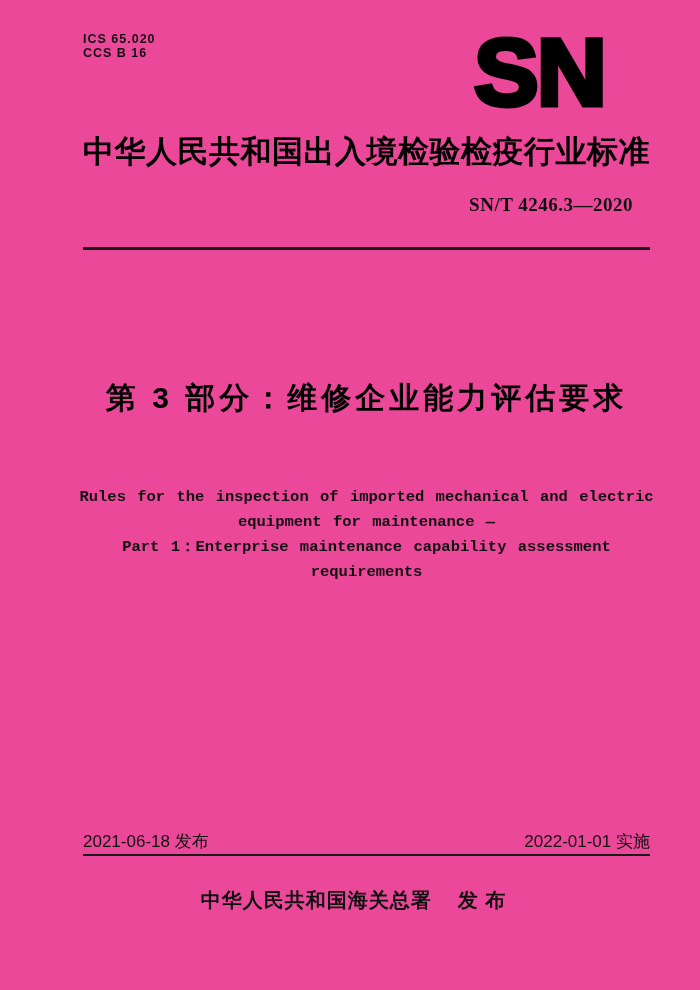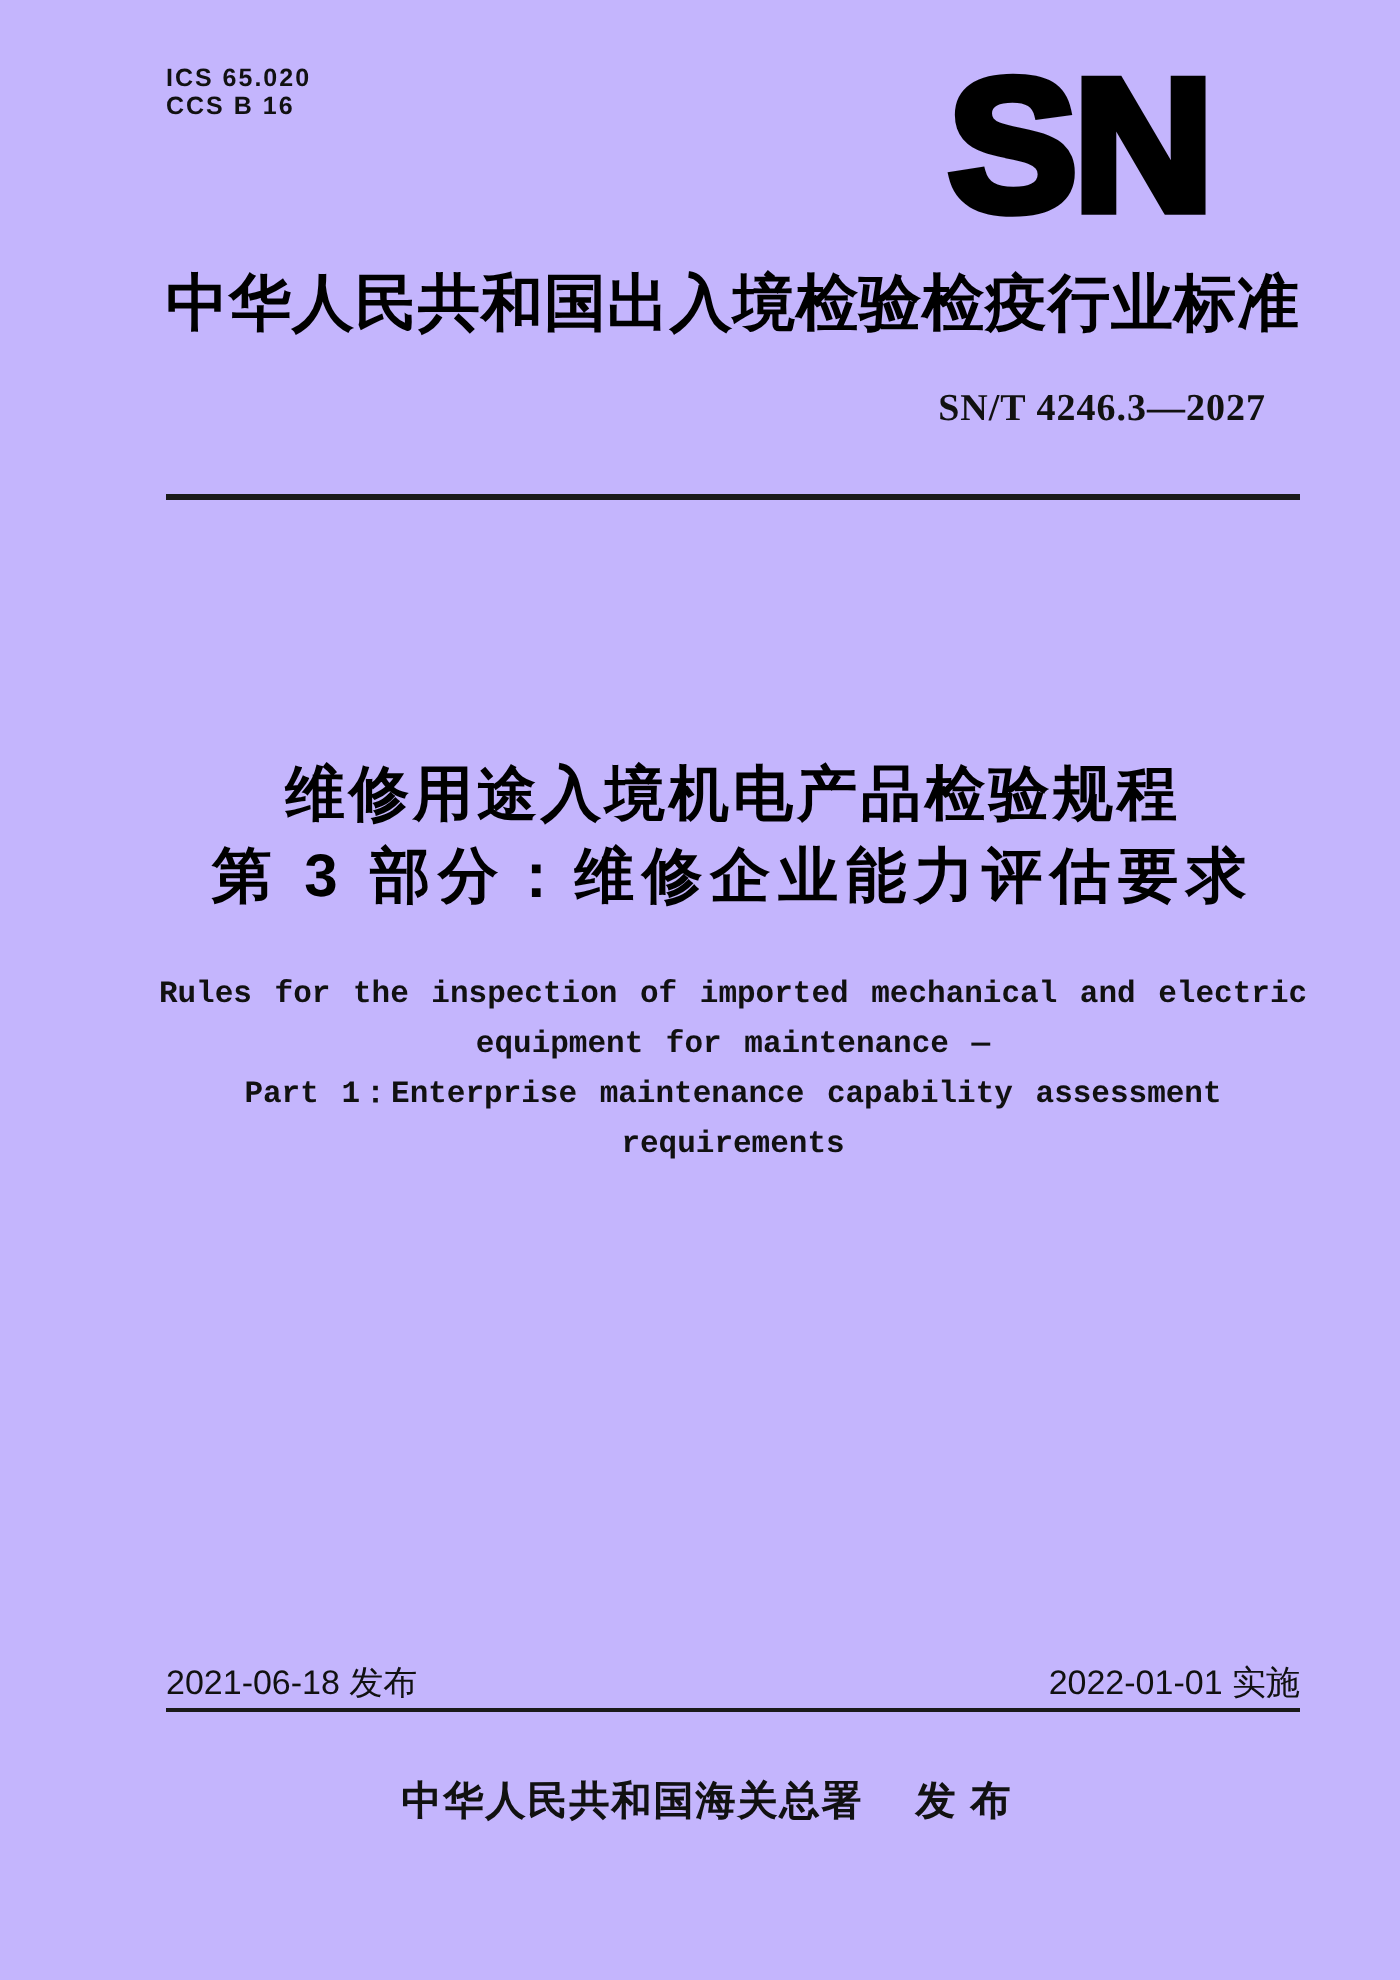--- a/index.html
+++ b/index.html
@@ -1,20 +1,20 @@
 <!DOCTYPE html>
 <html><head>
 <meta charset="utf-8">
 <style>
   html, body { margin: 0; padding: 0; background: #ffffff; }
   .page {
     position: relative;
     width: 700px;
     height: 990px;
-    background: #c4b5fd;
+    background: #ec4899;
     color: #000;
     font-family: "Liberation Sans", sans-serif;
     overflow: hidden;
   }
   
   .ics-block {
     position: absolute;
     left: 83px;
     top: 32px;
     font-size: 12.5px;
@@ -130,26 +130,25 @@
 
   <div class="ics-block">
     <div>ICS 65.020</div>
     <div>CCS B 16</div>
   </div>
 
   <div class="sn-logo">SN</div>
 
   <div class="std-heading">中华人民共和国出入境检验检疫行业标准</div>
 
-  <div class="std-number">SN/T 4246.3—2027</div>
+  <div class="std-number">SN/T 4246.3—2020</div>
 
   <div class="rule rule-top"></div>
 
   <div class="title-cn">
-    <div class="line1">维修用途入境机电产品检验规程</div>
     <div class="line2">第 3 部分：维修企业能力评估要求</div>
   </div>
 
   <div class="title-en">
     <div>Rules for the inspection of imported mechanical and electric</div>
     <div>equipment for maintenance —</div>
     <div>Part 1：Enterprise maintenance capability assessment requirements</div>
   </div>
 
   <div class="dates-row">

